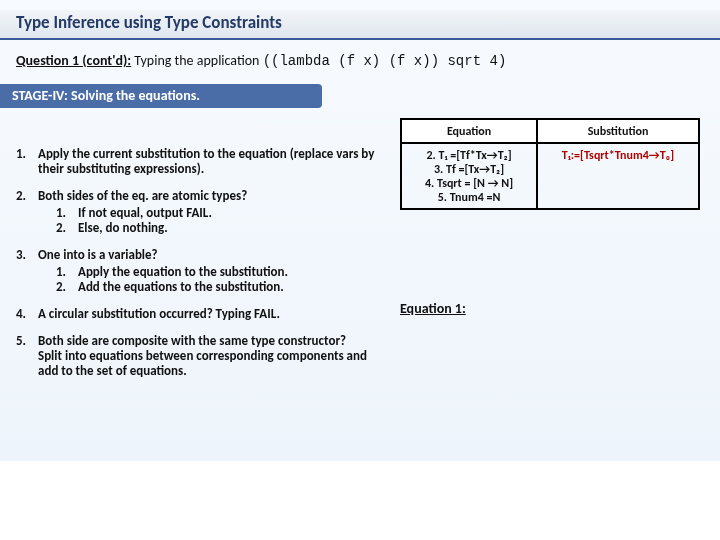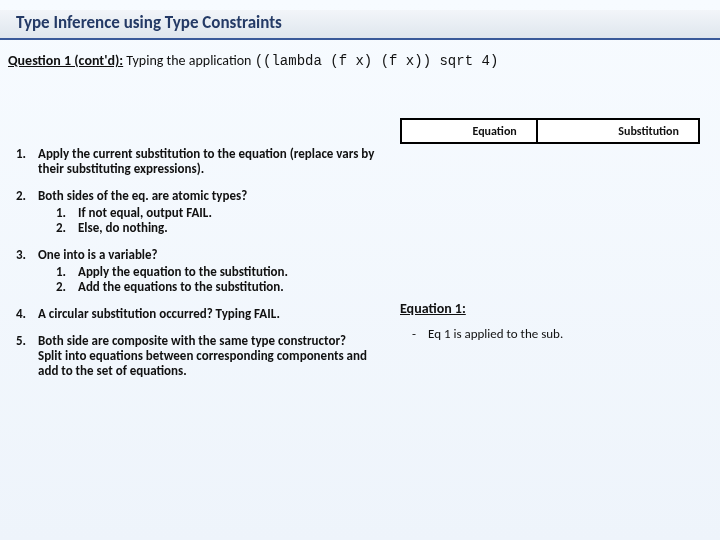--- a/index.html
+++ b/index.html
@@ -1,55 +1,56 @@
 <!DOCTYPE html>
 <html><head>
 <meta charset="utf-8">
 <style>
   html,body{margin:0;padding:0;width:720px;height:540px;font-family:"Calibri","Segoe UI",sans-serif;font-size:13px;color:#111;background:#fff;overflow:hidden}
-  .slide{position:relative;width:720px;height:540px;background:linear-gradient(#f7fbff,#eef4fb)}
+  .slide{position:relative;width:720px;height:461px;background:linear-gradient(#f7fbff,#eef4fb)}
   .title-bar{position:absolute;left:0;top:10px;width:720px;height:28px;background:linear-gradient(#f2f5f9,#dfe6ee)}
   .title-text{position:absolute;left:16px;top:12px;font-size:17px;font-weight:700;color:#243a66}
   .title-underline{position:absolute;left:0;top:38px;width:720px;height:2px;background:#3a5a9a}
-  .q-line{position:absolute;left:8px;top:52px;font-size:14px}
+  .q-line{position:absolute;left:16px;top:52px;font-size:14px}
   .q-label{font-weight:700;text-decoration:underline}
   .code{font-family:"Courier New",monospace}
   .stage-bar{position:absolute;left:0;top:84px;width:310px;height:24px;background:#4a6da7;color:#fff;font-weight:700;font-size:14px;padding-left:12px;line-height:24px;border-radius:0 4px 4px 0}
   .foreach{position:absolute;left:16px;top:120px;font-weight:700;font-size:14px}
   .steps{position:absolute;left:16px;top:146px;width:360px}
   .step{margin-bottom:12px;display:flex}
   .step .num{width:22px;flex:none;font-weight:700}
   .step .body{flex:1}
   .step .body .head{font-weight:700}
   .sub{margin-top:2px;margin-left:18px}
   .sub .srow{display:flex}
   .sub .sn{width:22px;flex:none;font-weight:700}
   .sub .st{flex:1;font-weight:700}
   .tbl{position:absolute;left:400px;top:118px;border-collapse:collapse;width:300px;font-size:12px}
-  .tbl th,.tbl td{border:2px solid #000;padding:4px 19px;text-align:right;vertical-align:top;font-weight:700}
+  .tbl th,.tbl td{border:2px solid #000;padding:4px 19px;text-align:center;vertical-align:top;font-weight:700}
   .tbl th{background:#fff}
   .subcell{color:#b00000}
   .eq1label{position:absolute;left:400px;top:300px;font-weight:700;font-size:14px;text-decoration:underline}
   .eq1list{position:absolute;left:412px;top:326px;font-size:13px}
   .eq1list .row{margin-bottom:8px}
   .eq1list .dash{display:inline-block;width:16px}
 </style>
 </head>
 <body>
 
 <div class="slide">
 
   <div class="title-bar"></div>
   <div class="title-text">Type Inference using Type Constraints</div>
   <div class="title-underline"></div>
 
   <div class="q-line">
     <span class="q-label">Question 1 (cont'd):</span><span>  Typing the application </span><span class="code">((lambda (f x) (f x)) sqrt 4)</span>
   </div>
 
+  <div class="stage-bar">STAGE-IV: Solving the equations.</div>
 
 
   <div class="steps">
     <div class="step">
       <div class="num">1.</div>
       <div class="body"><span class="head">Apply the current substitution to the equation (replace vars by their substituting expressions).</span></div>
     </div>
     <div class="step">
       <div class="num">2.</div>
       <div class="body">
@@ -94,21 +95,29 @@
       </div>
     </div>
   </div>
 
   <table class="tbl">
     <tbody>
         <tr>
       <th>Equation</th>
       <th>Substitution</th>
     </tr>
+    <tr>
+      <td>
+        <div>2. T₁ =[Tf*Tx→T₂]</div>
+        <div>3. Tf =[Tx→T₂]</div>
+        <div>4. Tsqrt = [N → N]</div>
+        <div>5. Tnum4 =N</div>
+      </td>
+      <td class="subcell">T₁:=[Tsqrt*Tnum4→T₀]</td>
+    </tr>
   </tbody>
     </table>
 
   <div class="eq1label">Equation 1:</div>
   <div class="eq1list">
-    <div class="row"><span class="dash">-</span><span>Eq 1 is applied to the sub.</span></div>
   </div>
 
 </div>
 
 </body></html>

